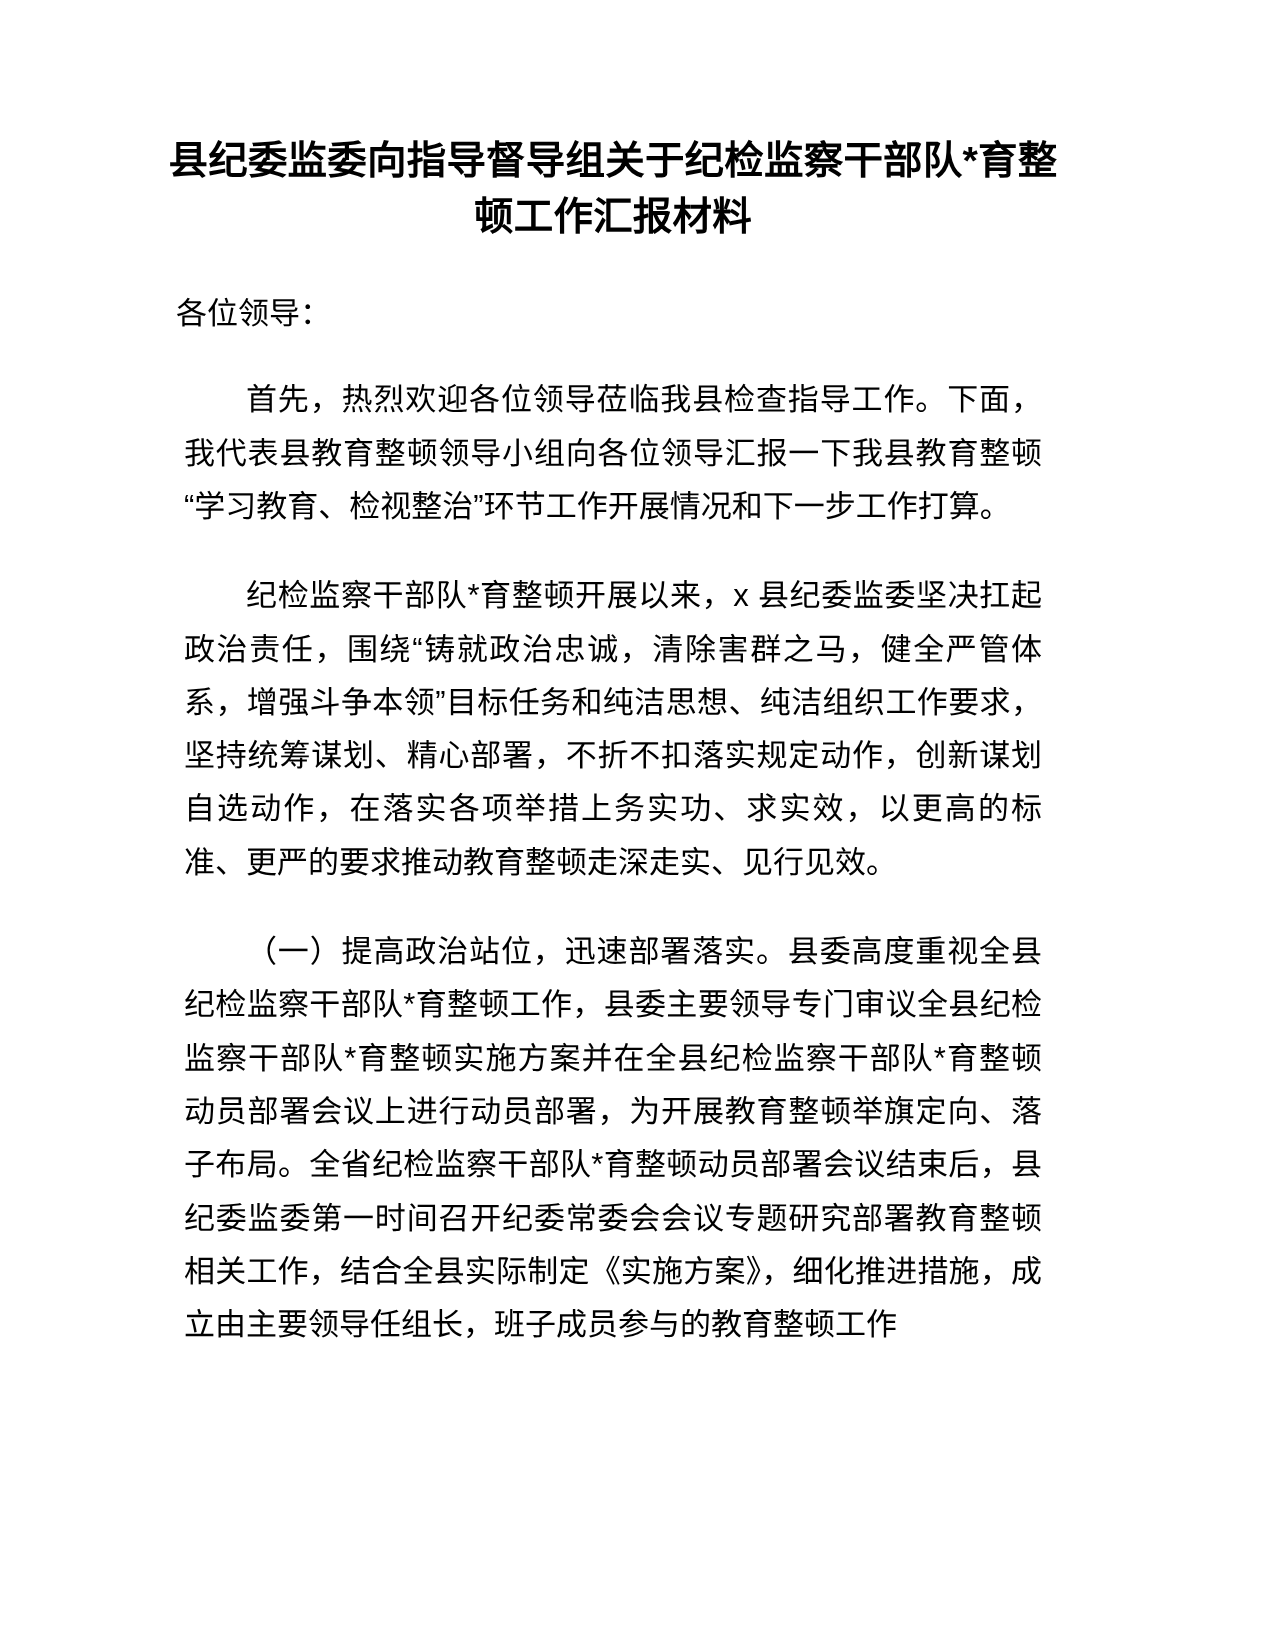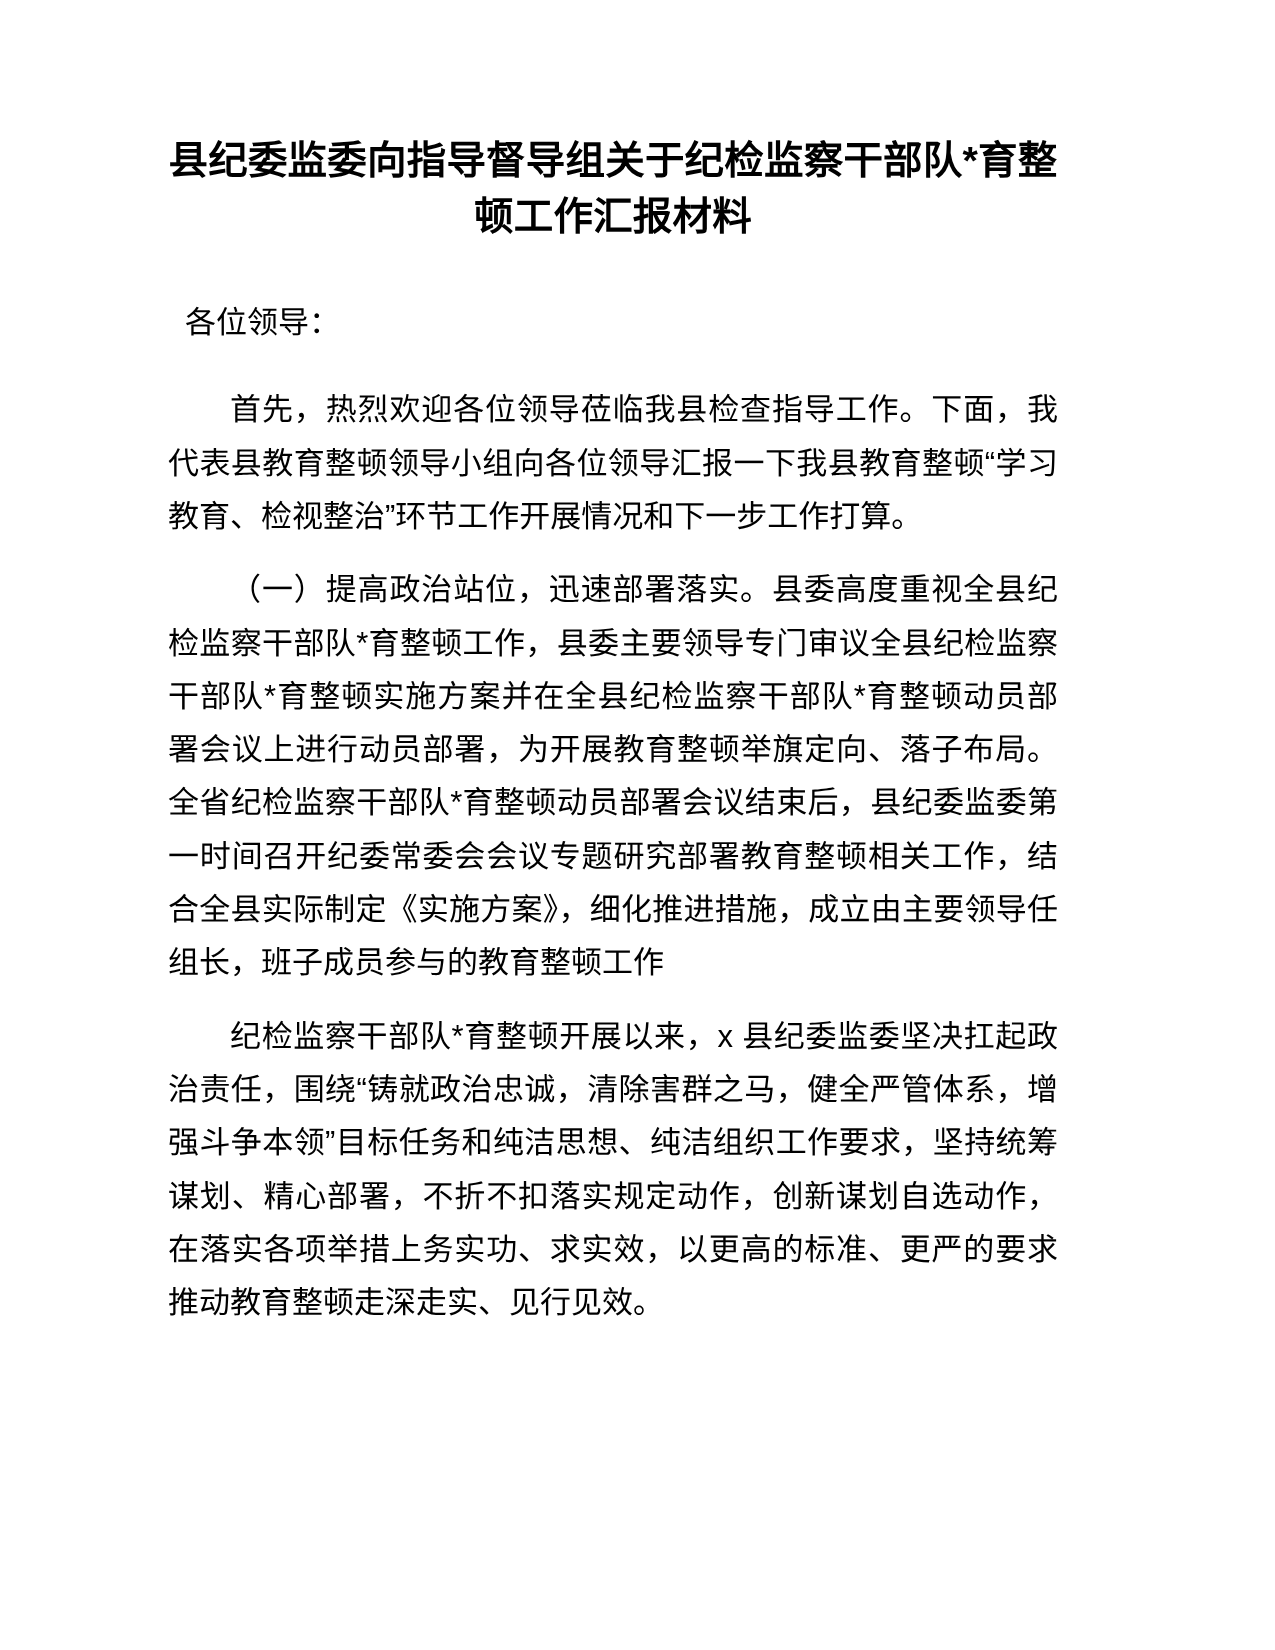--- a/index.html
+++ b/index.html
@@ -35,30 +35,30 @@
     padding-top: 132px;
     font-size: 39.5px;
     font-weight: 700;
     line-height: 1.42;
     text-align: center;
     letter-spacing: 0.2px;
     text-indent: 0;
     word-break: break-all;
   }
   .salutation {
-    margin: 17px;
+    margin: 8px;
     padding-top: 38px;
     font-size: 31px;
     line-height: 1.52;
     text-align: justify;
     text-justify: inter-character;
     word-break: break-all;
   }
   .para {
-    margin: 0;
+    margin: 16px;
     padding-top: 20px;
     font-size: 31px;
     line-height: 1.72;
     text-align: justify;
     text-justify: inter-character;
     text-indent: 2em;
     word-break: break-all;
   }
   .section-heading {
     margin: 0;
@@ -75,18 +75,18 @@
 <div class="page">
   <div class="content">
 
     <h1 class="doc-title">县纪委监委向指导督导组关于纪检监察干部队*育整顿工作汇报材料</h1>
 
     <p class="salutation">各位领导：</p>
 
     <p class="para">首先，热烈欢迎各位领导莅临我县检查指导工作。下面，我代表县教育整顿领导小组向各位领导汇报一下我县教育整顿“学习教育、检视整治”环节工作开展情况和下一步工作打算。</p>
 
 
+    <p class="para">纪检监察干部队*育整顿开展以来，x 县纪委监委坚决扛起政治责任，围绕“铸就政治忠诚，清除害群之马，健全严管体系，增强斗争本领”目标任务和纯洁思想、纯洁组织工作要求，坚持统筹谋划、精心部署，不折不扣落实规定动作，创新谋划自选动作，在落实各项举措上务实功、求实效，以更高的标准、更严的要求推动教育整顿走深走实、见行见效。</p>
+
     <p class="para">（一）提高政治站位，迅速部署落实。县委高度重视全县纪检监察干部队*育整顿工作，县委主要领导专门审议全县纪检监察干部队*育整顿实施方案并在全县纪检监察干部队*育整顿动员部署会议上进行动员部署，为开展教育整顿举旗定向、落子布局。全省纪检监察干部队*育整顿动员部署会议结束后，县纪委监委第一时间召开纪委常委会会议专题研究部署教育整顿相关工作，结合全县实际制定《实施方案》，细化推进措施，成立由主要领导任组长，班子成员参与的教育整顿工作</p>
-
-    <p class="para">纪检监察干部队*育整顿开展以来，x 县纪委监委坚决扛起政治责任，围绕“铸就政治忠诚，清除害群之马，健全严管体系，增强斗争本领”目标任务和纯洁思想、纯洁组织工作要求，坚持统筹谋划、精心部署，不折不扣落实规定动作，创新谋划自选动作，在落实各项举措上务实功、求实效，以更高的标准、更严的要求推动教育整顿走深走实、见行见效。</p>
 
   </div>
 </div>
 
 </body></html>

